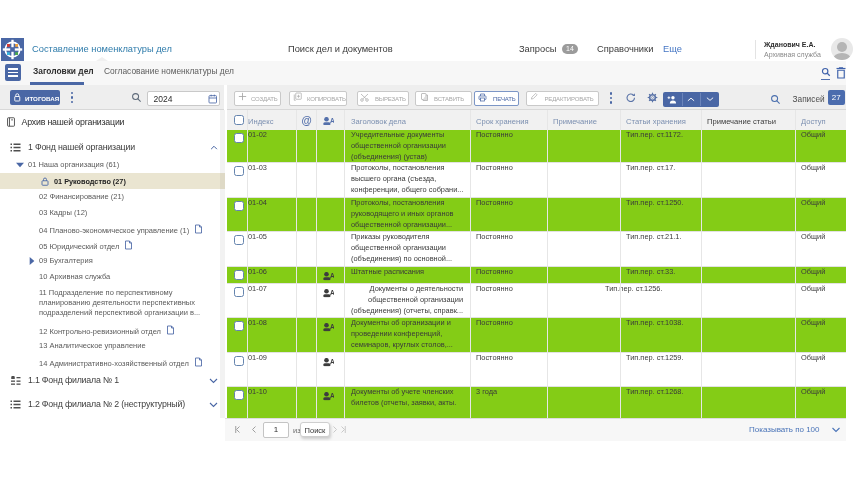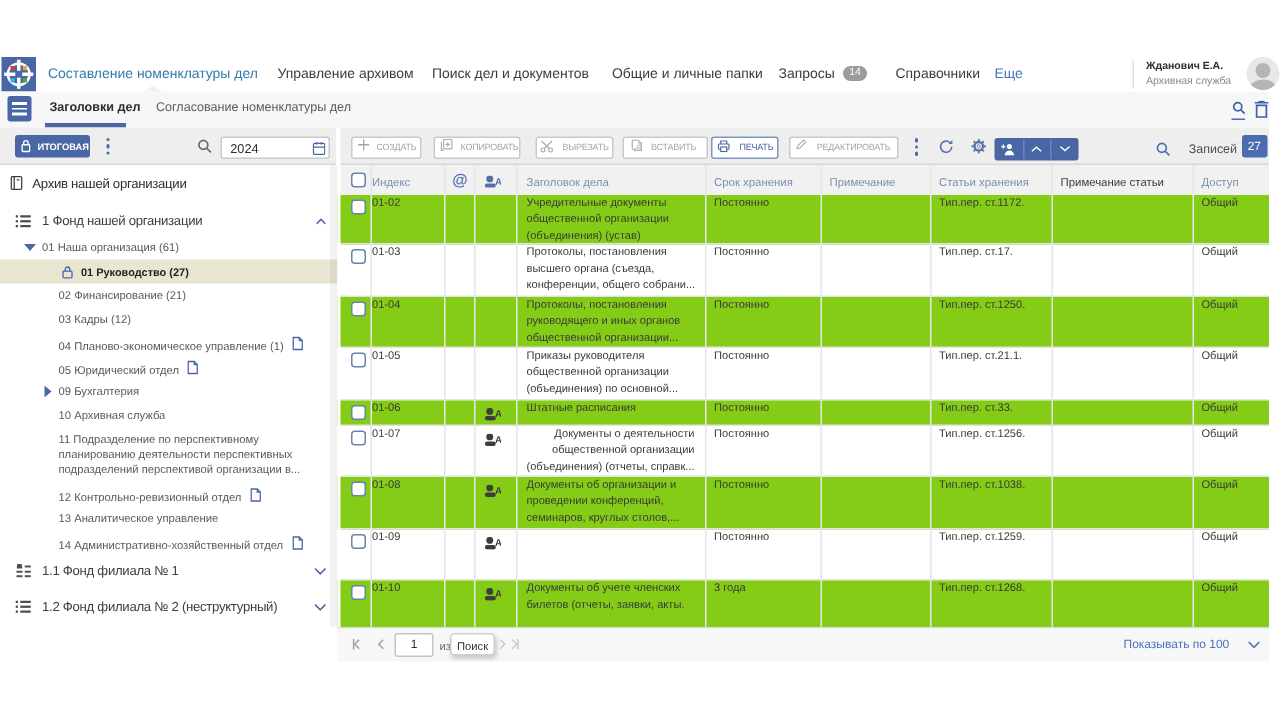--- a/index.html
+++ b/index.html
@@ -30,23 +30,21 @@
 .pager{position:absolute;left:225px;top:418px;width:621px;height:23px;background:#f7f7f7;border-top:1px solid #ddd;box-sizing:border-box;}
 .ppl{width:11px;height:8.5px;}
 </style>
 </head>
 <body>
 <div class="app">
 
   <div class="nav"></div>
   <div class="logo"></div>
   <div class="navitem" style="left:32px;color:#2f7cab;">Составление номенклатуры дел</div>
-  <div class="navitem" style="left:185px;">Управление архивом</div>
   <div class="navitem" style="left:288px;">Поиск дел и документов</div>
-  <div class="navitem" style="left:408px;">Общие и личные папки</div>
   <div class="navitem" style="left:519px;text-align:center;">Запросы</div>
   <div class="navitem" style="left:597px;">Справочники</div>
   <div class="navitem" style="left:663px;color:#4576c4;">Еще</div>
   <div class="abs" style="left:562px;top:44px;width:16px;height:10px;border-radius:5px;background:#9b9b9b;color:#fff;font-size:7px;line-height:10px;text-align:center;">14</div>
   <div class="abs" style="left:755px;top:40px;width:1px;height:19px;background:#e3e3e3;"></div>
   <div class="abs" style="left:764px;top:41px;font-size:7px;font-weight:bold;color:#2d2d2d;white-space:nowrap;">Жданович Е.А.</div>
   <div class="abs" style="left:764px;top:51px;font-size:7px;color:#8a8a8a;white-space:nowrap;">Архивная служба</div>
   <div class="abs" style="left:831px;top:38px;width:22px;height:22px;border-radius:50%;background:#e8e8e8;overflow:hidden;">
     <div class="abs" style="left:6px;top:4px;width:10px;height:10px;border-radius:50%;background:#b5b5b5;"></div>
     <div class="abs" style="left:2px;top:15px;width:18px;height:12px;border-radius:50%;background:#b5b5b5;"></div>
@@ -349,21 +347,21 @@
       <div class="cell" style="left:576px;">Общий</div>
     </div>
     <div class="trow" style="top:174px;height:34px;text-align:right;">
       <div class="cb"></div>
       <div class="cell" style="left:23px;">01-07</div>
       <svg class="abs ppl" style="left:98px;top:5px;">
           <use href="#ppl"></use>
         </svg>
       <div class="cell" style="left:126px;">Документы о деятельности<br>общественной организации<br>(объединения) (отчеты, справк...</div>
       <div class="cell" style="left:251px;">Постоянно</div>
-      <div class="cell" style="left:401px;">Тип.пер. ст.1256.</div>
+      <div class="cell" style="left:380px;">Тип.пер. ст.1256.</div>
       <div class="cell" style="left:576px;">Общий</div>
     </div>
     <div class="trow odd" style="top:208px;height:35px;">
       <div class="cb"></div>
       <div class="cell" style="left:23px;">01-08</div>
       <svg class="abs ppl" style="left:98px;top:5px;">
           <use href="#ppl"></use>
         </svg>
       <div class="cell" style="left:126px;">Документы об организации и<br>проведении конференций,<br>семинаров, круглых столов,...</div>
       <div class="cell" style="left:251px;">Постоянно</div>

